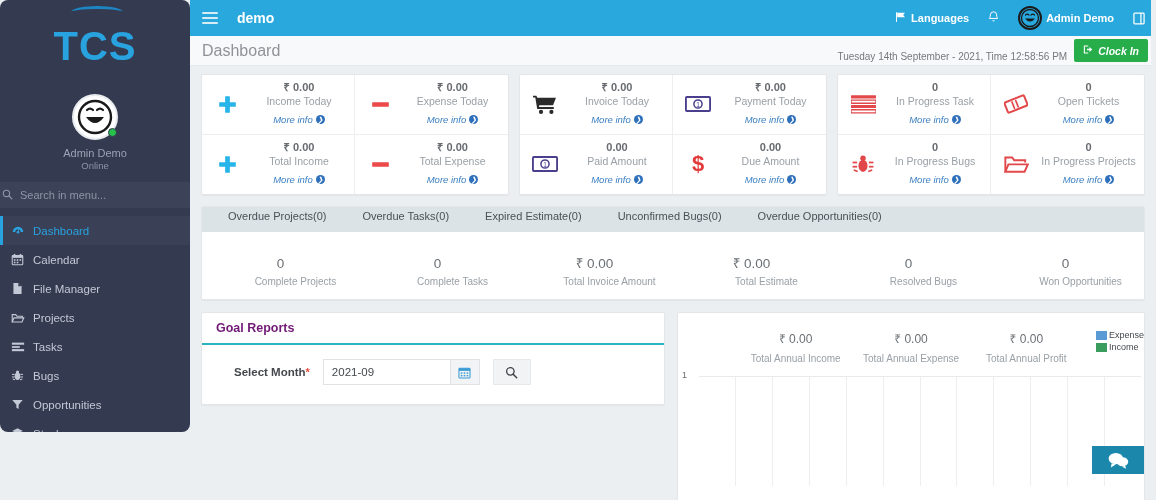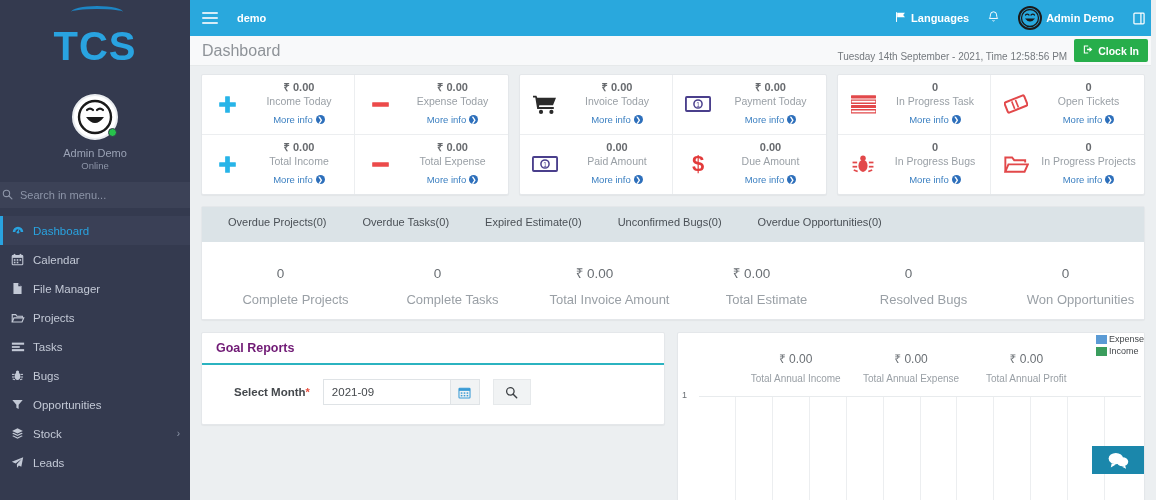--- a/index.html
+++ b/index.html
@@ -6,25 +6,26 @@
   html, body {
     width: 1156px; height: 500px;
     overflow: hidden;
     font-family: "Liberation Sans", sans-serif;
     background: #eceff1;
   }
   body { display: flex; }
 
   
   .sidebar {
-    width: 190px; height: 500px;
+    width: 190px; height: 432px;
     background: #343a4f;
     flex: 0 0 190px;
     position: relative;
     overflow: hidden;
+    border-radius: 8px;
   }
   .brand {
     height: 92px;
     display: flex; align-items: center; justify-content: center;
     position: relative;
   }
   .brand-text {
     font-size: 40px; font-weight: bold; color: #29a3e0;
     letter-spacing: 1px; line-height: 1;
   }
@@ -108,21 +109,21 @@
     display: flex; align-items: center;
     padding: 0 10px 0 12px;
     color: #fff;
   }
   .hamburger { width: 16px; cursor: pointer; }
   .hamburger span {
     display: block; height: 2px; background: #d6ecf7; margin: 3px 0;
     border-radius: 1px;
   }
   .site-title {
-    margin-left: 19px; font-size: 11px; font-weight: bold; color: #fff;
+    margin-left: 19px; font-size: 14px; font-weight: bold; color: #fff;
   }
   .topbar-right {
     margin-left: auto; display: flex; align-items: center; gap: 18px;
   }
   .tb-item {
     display: flex; align-items: center; gap: 4px;
     font-size: 11px; font-weight: bold; color: #fff; cursor: pointer;
   }
   .tb-avatar {
     width: 24px; height: 24px; border-radius: 50%;
@@ -142,20 +143,21 @@
     margin-left: auto; display: flex; align-items: flex-end; gap: 7px;
   }
   .datetime { font-size: 10px; color: #74797e; }
   .clockin {
     background: #27ae4b; color: #fff; font-size: 10.5px; font-weight: bold;
     border: none; border-radius: 2px;
     padding: 5px 9px;
     display: flex; align-items: center; gap: 4px;
     cursor: pointer;
     font-family: "Liberation Sans", sans-serif;
+    font-style: italic;
   }
 
   .content {
     flex: 1 1 auto; overflow: hidden;
     padding: 8px 11px 0 11px;
   }
 
   
   .cards-row { display: flex; gap: 10px; }
   .card-group {
@@ -179,55 +181,55 @@
   .card-group .stat:nth-child(3) { border-right: 1px solid #eceef0; }
   .stat-ico {
     flex: 0 0 34px; width: 34px;
     display: flex; align-items: center; justify-content: center;
   }
   .stat-body { flex: 1 1 auto; text-align: center; line-height: 1.25; }
   .stat-val { font-size: 11px; font-weight: bold; color: #676a6e; }
   .stat-lbl { font-size: 10.5px; color: #9aa0a6; }
   .stat-more {
     font-size: 9.5px; color: #3a7fc1; display: inline-flex;
-    align-items: center; gap: 3px; cursor: pointer; margin-top: 1px;
+    align-items: center; gap: 3px; cursor: pointer; margin-top: 1px; font-style: italic;
   }
   .mi-circle {
     width: 9px; height: 9px; border-radius: 50%;
     background: #2d6fbb; color:#fff; font-size: 7px;
     display:inline-flex; align-items:center; justify-content:center;
     line-height:1;
   }
 
   
   .panel {
     background: #fff; border: 1px solid #e4e7ea; border-radius: 2px;
     margin-top: 11px;
     box-shadow: 0 1px 1px rgba(0,0,0,.04);
   }
   .tabs {
     background: #dbe3e7;
-    display: flex; align-items: flex-start;
-    height: 35px;
+    display: flex; align-items: flex-end;
+    height: 25px;
     padding-left: 8px;
   }
   .tab {
     font-size: 11px; color: #4a5056;
     padding: 0 18px; height: 31px;
     display: flex; align-items: center;
     cursor: pointer;
   }
   .tab-panel-body { background: #fff; height: 12px; }
   .totals {
     display: flex; background: #fff;
     padding: 10px 0 12px 0;
   }
   .total-cell { flex: 1 1 0; text-align: center; }
   .total-val { font-size: 13.5px; color: #6a6f74; line-height: 1.5; }
-  .total-lbl { font-size: 13px; color: #9aa0a6; margin-top: 8px; padding-left: 30px; }
+  .total-lbl { font-size: 10px; color: #9aa0a6; margin-top: 2px; padding-left: 30px; }
 
   
   .bottom-row { display: flex; gap: 12px; margin-top: 12px; }
   .panel2 {
     background: #fff; border: 1px solid #e4e7ea; border-radius: 2px;
     box-shadow: 0 1px 1px rgba(0,0,0,.04);
   }
   .goal-panel { flex: 0 0 464px; height: 93px; }
   .finance-panel { flex: 1 1 auto; height: 200px; overflow: hidden; }
   .panel-head {
@@ -280,21 +282,21 @@
     border: 1px solid #e6e9eb; background: #f1f3f4;
     display: flex; align-items: center; justify-content: center;
     cursor: pointer;
   }
 
   .finance-body { position: relative; padding-top: 4px; }
   .legend {
     position: absolute; right: 0; top: 0;
     font-size: 9px; color: #44484c;
     background: #fff;
-    padding: 0 0 1px 2px;
+    padding: 16px 0 1px 2px;
   }
   .legend-row { display: flex; align-items: center; gap: 2px; line-height: 12px; }
   .legend-swatch {
     width: 11px; height: 9px; display: inline-block;
   }
   .fin-totals { display: flex; padding: 13px 60px 0 60px; }
   .fin-cell { flex: 1 1 0; text-align: center; }
   .fin-val { font-size: 12px; color: #6a6f74; }
   .fin-lbl { font-size: 10px; color: #9aa0a6; margin-top: 5px; line-height: 1.35; }
   .chart {

